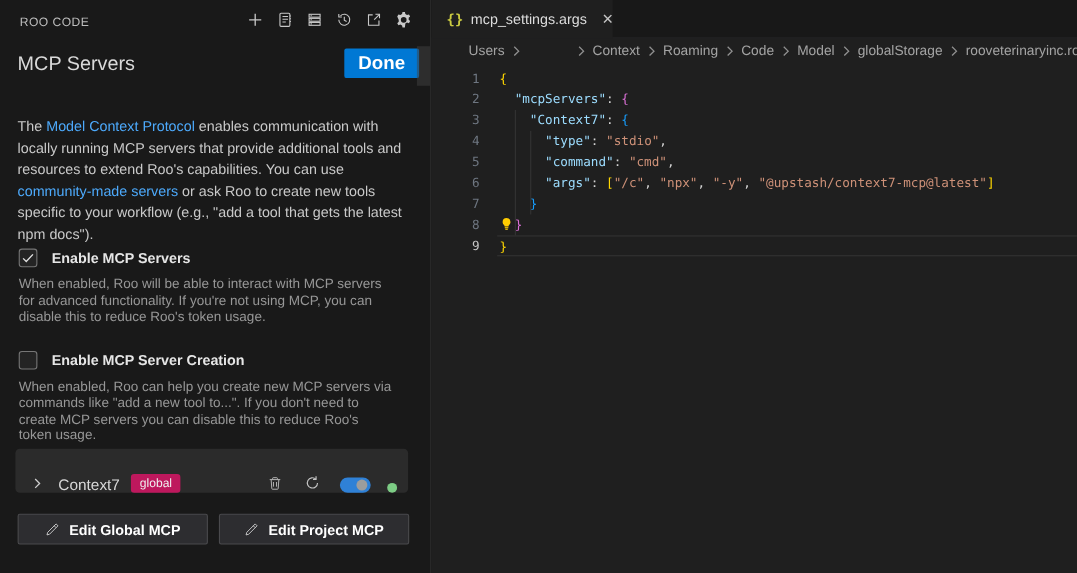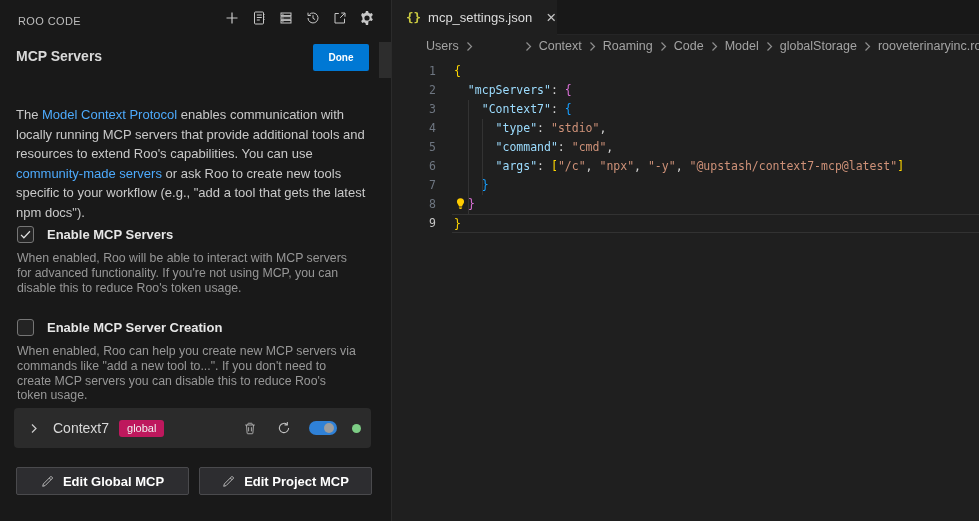--- a/index.html
+++ b/index.html
@@ -11,40 +11,40 @@
   }
   
   .sidebar { position:absolute; left:0; top:0; width:392px; height:521px;
     background:#191919; border-right:1px solid #2b2b2b; }
   .sb-title-small { position:absolute; left:18px; top:15px; font-size:11px;
     color:#bdbdbd; letter-spacing:.4px; }
   .sb-icons { position:absolute; right:15px; top:8px; display:flex; gap:8px; }
   .sb-icons .icon-btn { width:19px; height:19px; display:flex; align-items:center;
     justify-content:center; cursor:pointer; border-radius:3px; }
   .icon-btn svg { display:block; }
-  .page-title { position:absolute; left:16px; top:48px; font-size:14px;
-    font-weight:bold; color:#d9d9d9; }
-  .done-btn { position:absolute; left:313px; top:44px; width:56px; height:27px;
-    border:none; border-radius:2px; color:#fff; font-size:10px; font-weight:bold;
+  .page-title { position:absolute; left:16px; top:48px; font-size:18px;
+    font-weight:normal; color:#d9d9d9; }
+  .done-btn { position:absolute; left:313px; top:44px; width:68px; height:27px;
+    border:none; border-radius:2px; color:#fff; font-size:17px; font-weight:bold;
     font-family:"Liberation Sans",sans-serif; cursor:pointer; }
   .intro { position:absolute; left:16px; top:105px; width:356px; font-size:13px;
     line-height:19.5px; color:#c9c9c9; }
   .intro a { text-decoration:none; cursor:pointer; }
   .cb-row { position:absolute; left:17px; display:flex; align-items:center; gap:13px; cursor:pointer; }
   .cb-row1 { top:226px; } .cb-row2 { top:319px; }
   .checkbox { width:17px; height:17px; background:#242424; border:1px solid #767676;
     border-radius:3px; display:flex; align-items:center; justify-content:center; }
   .checkbox .check { display:none; }
   .checkbox.checked .check { display:block; }
   .cb-label { font-size:13px; font-weight:bold; color:#e6e6e6; }
   .cb-desc { position:absolute; left:17px; width:340px; font-size:12.3px;
     line-height:14.8px; color:#979797; }
   .cb-desc1 { top:251px; } .cb-desc2 { top:344px; }
   .server-row { position:absolute; left:14px; top:408px; width:357px; height:40px;
-    background:#2b2b2b; border-radius:4px; display:flex; align-items:center;
+    background:#2b2b2b; border-radius:4px; display:flex; align-items:flex-end;
     padding:0 10px 0 14px; }
   .server-name { margin-left:13px; font-size:14px; color:#d8d8d8; }
   .badge { margin-left:10px; background:#be185d; color:#efefef; font-size:11px;
     padding:2.5px 8px; border-radius:3px; }
   .row-spacer { flex:1; }
   .row-icon { width:18px; height:18px; display:flex; align-items:center;
     justify-content:center; cursor:pointer; }
   .row-icon + .row-icon { margin-left:16px; }
   .toggle { margin-left:16px; width:28px; height:14px; border-radius:8px;
     background:#3d3d3d; position:relative; cursor:pointer; }
@@ -211,21 +211,21 @@
     </button>
   </div>
 
   <div class="sb-scrollbar"></div>
 </div>
 
 <div class="editor">
   <div class="tab-bar">
     <div class="tab">
       <span class="tab-icon">{}</span>
-      <span class="tab-label">mcp_settings.json</span>
+      <span class="tab-label">mcp_settings.args</span>
       <span class="tab-close">×</span>
     </div>
   </div>
 
   <div class="breadcrumbs" id="breadcrumbs">
       <span class="crumb">Users</span>
       <span class="crumb-sep">
         <svg width="9" height="11" viewBox="0 0 9 11">
           <path d="M2.5 1.5l4 4-4 4" stroke="#8f8f8f" stroke-width="1.2" fill="none"></path>
         </svg>

